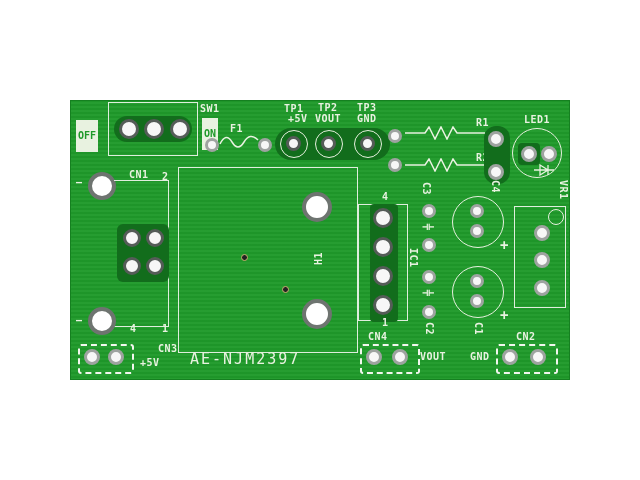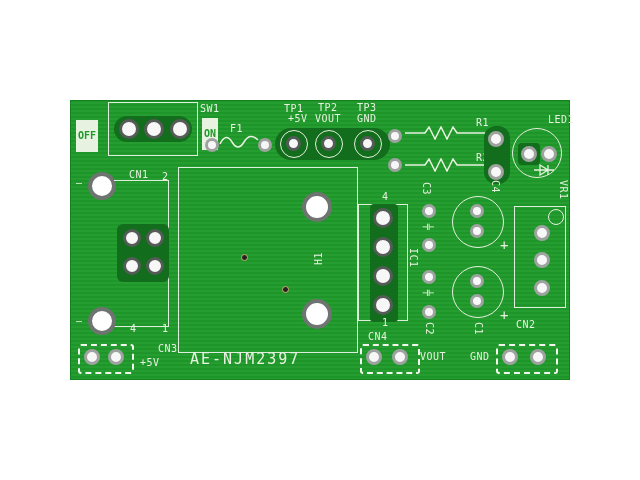--- a/index.html
+++ b/index.html
@@ -1,20 +1,20 @@
 <!DOCTYPE html>
 <html><head>
 <meta charset="utf-8">
 <style>
   html,body{margin:0;padding:0;}
   body{width:640px;height:480px;background:#ffffff;position:relative;overflow:hidden;font-family:"DejaVu Sans Mono","Liberation Mono",monospace;}
   .board{position:absolute;left:70px;top:100px;width:500px;height:280px;background:#1f9a2a;
     background-image:repeating-linear-gradient(0deg,rgba(255,255,255,0.03) 0 2px,rgba(0,0,0,0.03) 2px 4px);
     box-shadow:0 0 0 1px #158020 inset;}
-  .silk{position:absolute;color:#e8f2e0;font-weight:normal;font-size:10px;line-height:1;letter-spacing:0.5px;}
+  .silk{position:absolute;color:#e8f2e0;font-weight:bold;font-size:10px;line-height:1;letter-spacing:0.5px;}
   .silk.big{font-size:15px;font-weight:normal;letter-spacing:2px;}
   .box{position:absolute;border:1.5px solid #dfeedd;}
   .dash{position:absolute;border:2px dashed #f2f7ee;border-radius:3px;}
   .pad{position:absolute;border-radius:50%;background:#f7f7f7;border:3px solid #9ea3a0;box-sizing:border-box;}
   .pad.dark{border-color:#555c58;}
   .hole{position:absolute;border-radius:50%;background:#ffffff;border:4px solid #6e7470;box-sizing:border-box;}
   .via{position:absolute;width:5px;height:5px;border-radius:50%;background:#222;border:1.5px solid #c8b470;}
   .plane{position:absolute;background:#126d1c;border-radius:6px;}
   .ring{position:absolute;border:1.5px solid #e6f0de;border-radius:50%;}
   .vtext{writing-mode:vertical-rl;}
@@ -62,21 +62,21 @@
     </svg>
   <svg style="position:absolute;left:335px;top:58px;" width="80" height="14">
       <path d="M0 7 H20 L24 1 L30 13 L36 1 L42 13 L48 1 L52 7 H80" fill="none" stroke="#e8f2e0" stroke-width="1.5"></path>
     </svg>
   <div class="silk" style="left:406px;top:18px;">R1</div>
   <div class="silk" style="left:406px;top:53px;">R2</div>
   <div class="plane" style="left:414px;top:26px;width:26px;height:58px;border-radius:12px;"></div>
   <div class="pad" style="left:418px;top:31px;width:16px;height:16px;"></div>
   <div class="pad" style="left:418px;top:64px;width:16px;height:16px;"></div>
 
-  <div class="silk" style="left:454px;top:15px;margin-left:24px;">LED1</div>
+  <div class="silk" style="left:454px;top:15px;">LED1</div>
   <div class="ring" style="left:442px;top:28px;width:48px;height:48px;"></div>
   <div class="plane" style="left:448px;top:43px;width:22px;height:22px;border-radius:4px;"></div>
   <div class="pad" style="left:451px;top:46px;width:16px;height:16px;"></div>
   <div class="pad" style="left:471px;top:46px;width:16px;height:16px;"></div>
   <svg style="position:absolute;left:462px;top:64px;" width="24" height="12">
       <path d="M2 6 H22 M8 1 L16 6 L8 11 Z M16 1 V11" fill="none" stroke="#e8f2e0" stroke-width="1.3"></path>
     </svg>
 
   <div class="hole" style="left:18px;top:72px;width:28px;height:28px;"></div>
   <div class="silk" style="left:59px;top:70px;">CN1</div>
@@ -144,18 +144,18 @@
   <div class="silk" style="left:70px;top:258px;">+5V</div>
 
   <div class="silk big" style="left:120px;top:252px;">AE-NJM2397</div>
 
   <div class="silk" style="left:298px;top:232px;">CN4</div>
   <div class="dash" style="left:290px;top:244px;width:56px;height:26px;"></div>
   <div class="pad" style="left:296px;top:249px;width:16px;height:16px;"></div>
   <div class="pad" style="left:322px;top:249px;width:16px;height:16px;"></div>
   <div class="silk" style="left:350px;top:252px;">VOUT</div>
 
-  <div class="silk" style="left:446px;top:220px;">CN2</div>
+  <div class="silk" style="left:446px;top:232px;">CN2</div>
   <div class="silk" style="left:400px;top:252px;">GND</div>
   <div class="dash" style="left:426px;top:244px;width:58px;height:26px;"></div>
   <div class="pad" style="left:432px;top:249px;width:16px;height:16px;"></div>
   <div class="pad" style="left:460px;top:249px;width:16px;height:16px;"></div>
 </div>
 
 </body></html>

